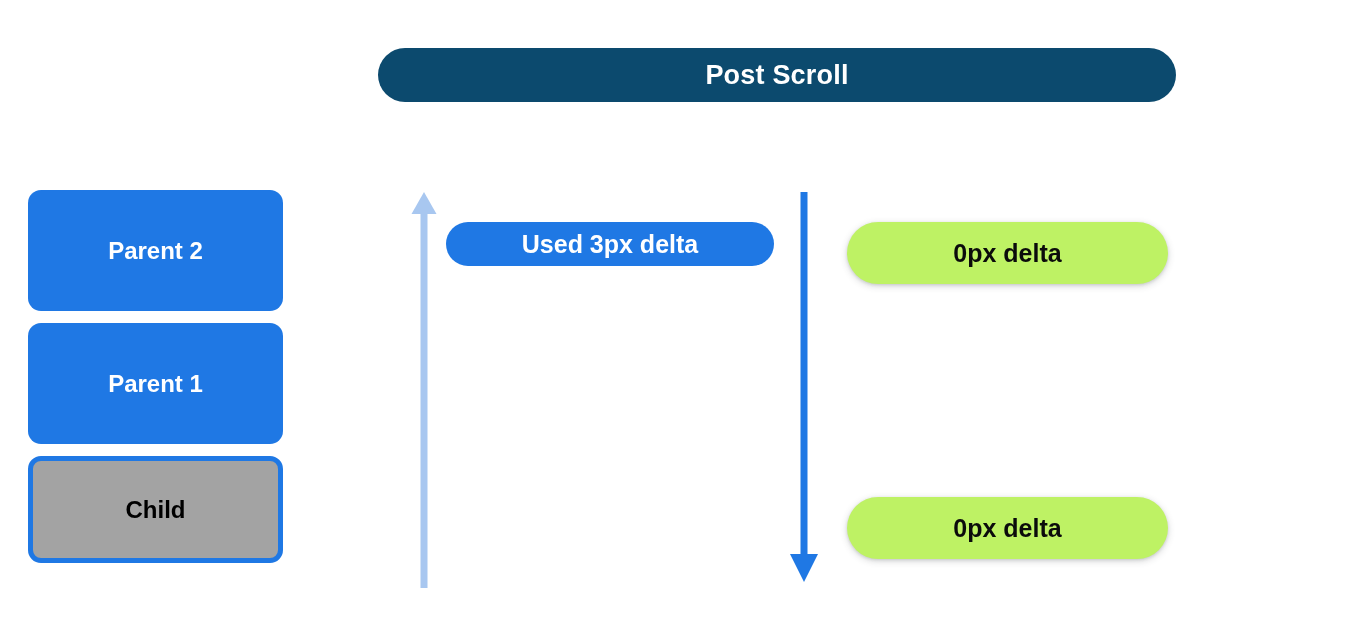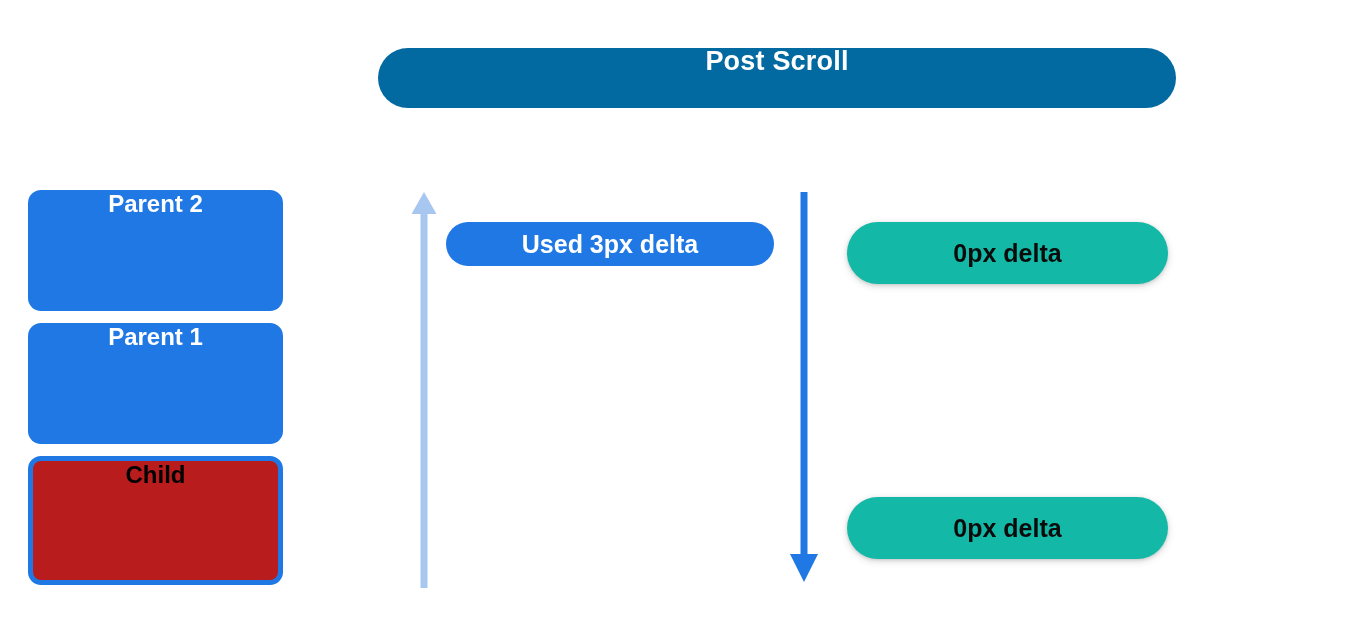--- a/index.html
+++ b/index.html
@@ -17,24 +17,25 @@
     background: #ffffff;
     overflow: hidden;
   }
 
   
   .header-bar {
     position: absolute;
     left: 378px;
     top: 48px;
     width: 798px;
-    height: 60px;
-    background: #0369a1;
+    height: 54px;
+    background: #0c4a6e;
     border-radius: 31px;
     display: flex;
+    align-items: center;
     justify-content: center;
   }
   .header-bar .label {
     color: #ffffff;
     font-size: 27px;
     font-weight: bold;
     letter-spacing: 0.2px;
     line-height: 1;
   }
 
@@ -44,36 +45,37 @@
     left: 28px;
     top: 190px;
     width: 255px;
   }
   .node-box {
     box-sizing: border-box;
     width: 255px;
     height: 121px;
     border-radius: 13px;
     display: flex;
+    align-items: center;
     justify-content: center;
     margin-bottom: 12px;
   }
   .node-box.filled {
     background: #1f78e4;
     border: 0;
   }
   .node-box.filled .node-label {
     color: #ffffff;
     font-size: 24px;
     font-weight: bold;
   }
   .node-box.outlined {
-    background: #b91c1c;
+    background: #a3a3a3;
     border: 5px solid #1f78e4;
-    height: 129px;
+    height: 107px;
     margin-bottom: 0;
   }
   .node-box.outlined .node-label {
     color: #000000;
     font-size: 24px;
     font-weight: bold;
   }
 
   
   .arrow {
@@ -94,21 +96,21 @@
     left: 446px;
     width: 328px;
     height: 44px;
   }
   .pill-blue .pill-label {
     color: #ffffff;
     font-size: 25px;
     font-weight: bold;
   }
   .pill-white {
-    background: #14b8a6;
+    background: #bef264;
     left: 847px;
     width: 321px;
     height: 62px;
     box-shadow: 0 2px 7px rgba(60, 64, 67, 0.22),
                 0 1px 3px rgba(60, 64, 67, 0.14);
   }
   .pill-white .pill-label {
     color: #0b0b0b;
     font-size: 25px;
     font-weight: bold;

